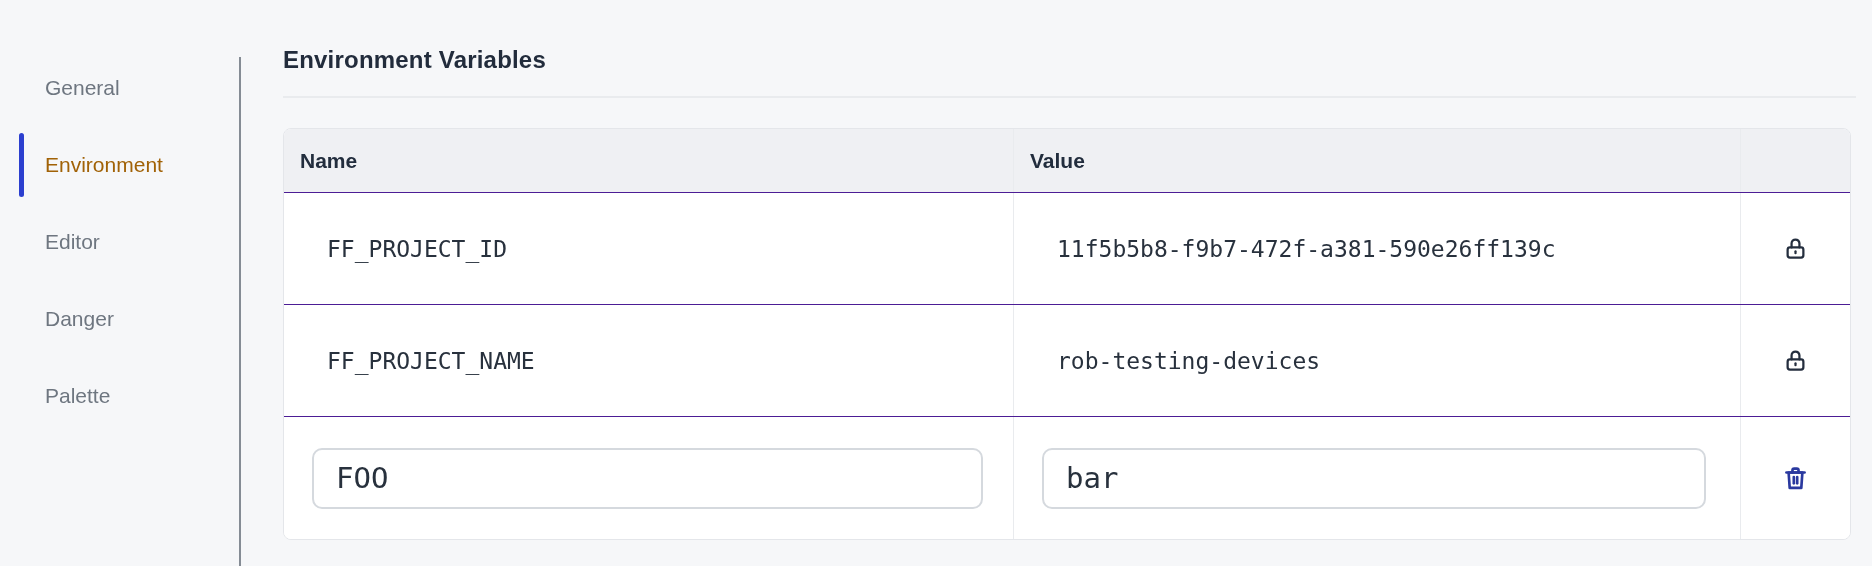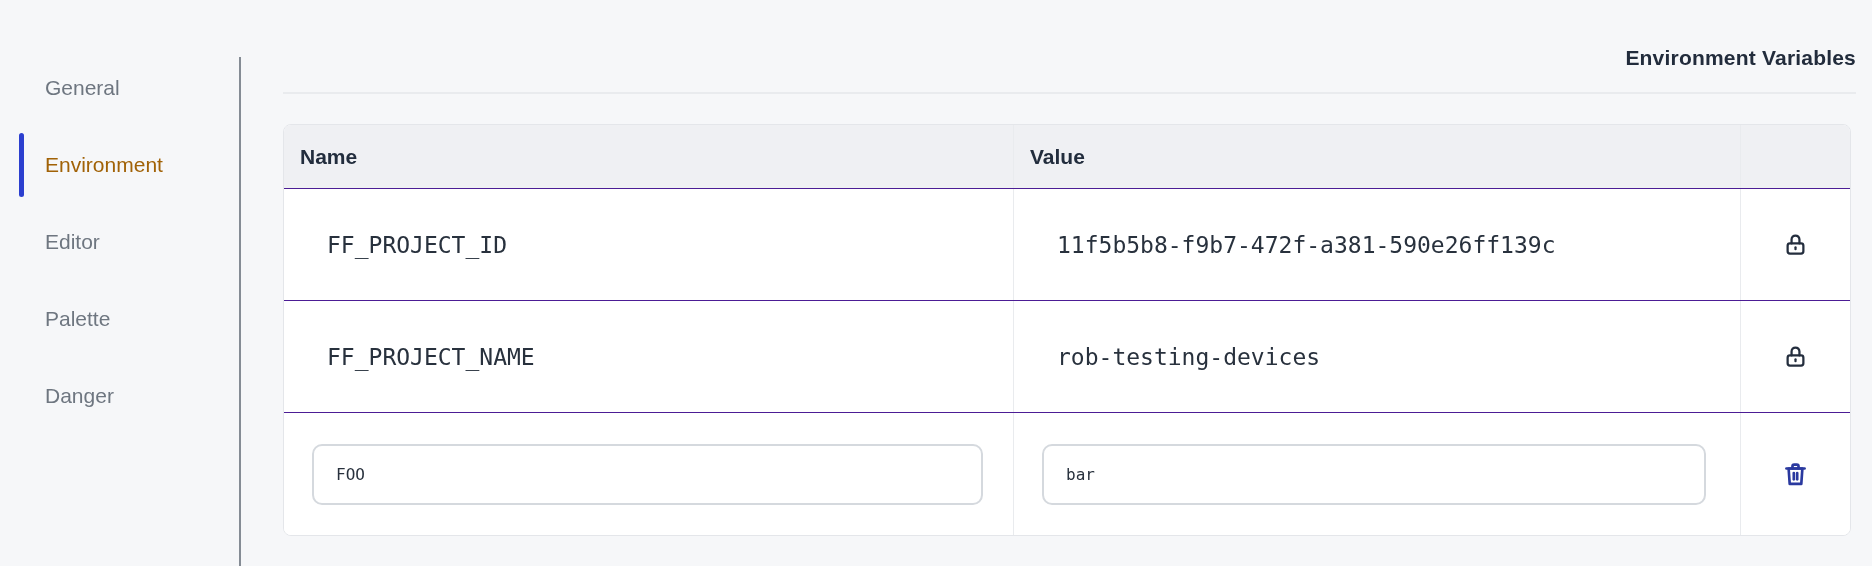--- a/index.html
+++ b/index.html
@@ -35,27 +35,26 @@
   .v-divider {
     position: absolute;
     left: 239px; top: 57px; bottom: 0;
     width: 2px;
     background: #858c95;
   }
 
   
   .main { position: absolute; left: 283px; top: 46px; right: 16px; }
   .page-title {
-    font-size: 21px;
+    font-size: 24px;
     font-weight: 700;
     color: #222c3c;
     letter-spacing: 0.2px;
     padding-bottom: 22px;
     border-bottom: 2px solid #e9ebee;
-    text-align: right;
   }
 
   
   .env-table {
     margin-top: 30px;
     width: 1568px;
     border: 1px solid #e4e6ea;
     border-radius: 8px;
     background: #ffffff;
     overflow: hidden;
@@ -99,21 +98,21 @@
   }
   .trash-icon { width: 29px; height: 29px; color: #2a399f; }
 
   .env-input {
     height: 61px;
     margin-left: 28px;
     border: 2px solid #d5d9de;
     border-radius: 10px;
     background: #ffffff;
     font-family: "DejaVu Sans Mono", monospace;
-    font-size: 16px;
+    font-size: 29px;
     color: #28313d;
     padding: 0 16px 0 22px;
     outline: none;
   }
   .name-input { width: 671px; }
   .value-input { width: 664px; }
 </style>
 </head>
 <body>
 
@@ -122,24 +121,24 @@
     <span>General</span>
   </div>
   <div class="nav-item active">
     <span class="active-bar"></span>
     <span>Environment</span>
   </div>
   <div class="nav-item">
     <span>Editor</span>
   </div>
   <div class="nav-item">
-    <span>Palette</span>
+    <span>Danger</span>
   </div>
   <div class="nav-item">
-    <span>Danger</span>
+    <span>Palette</span>
   </div>
 </nav>
 
 <div class="v-divider"></div>
 
 <main class="main">
   <h1 class="page-title">Environment Variables</h1>
 
   <section class="env-table">
 

